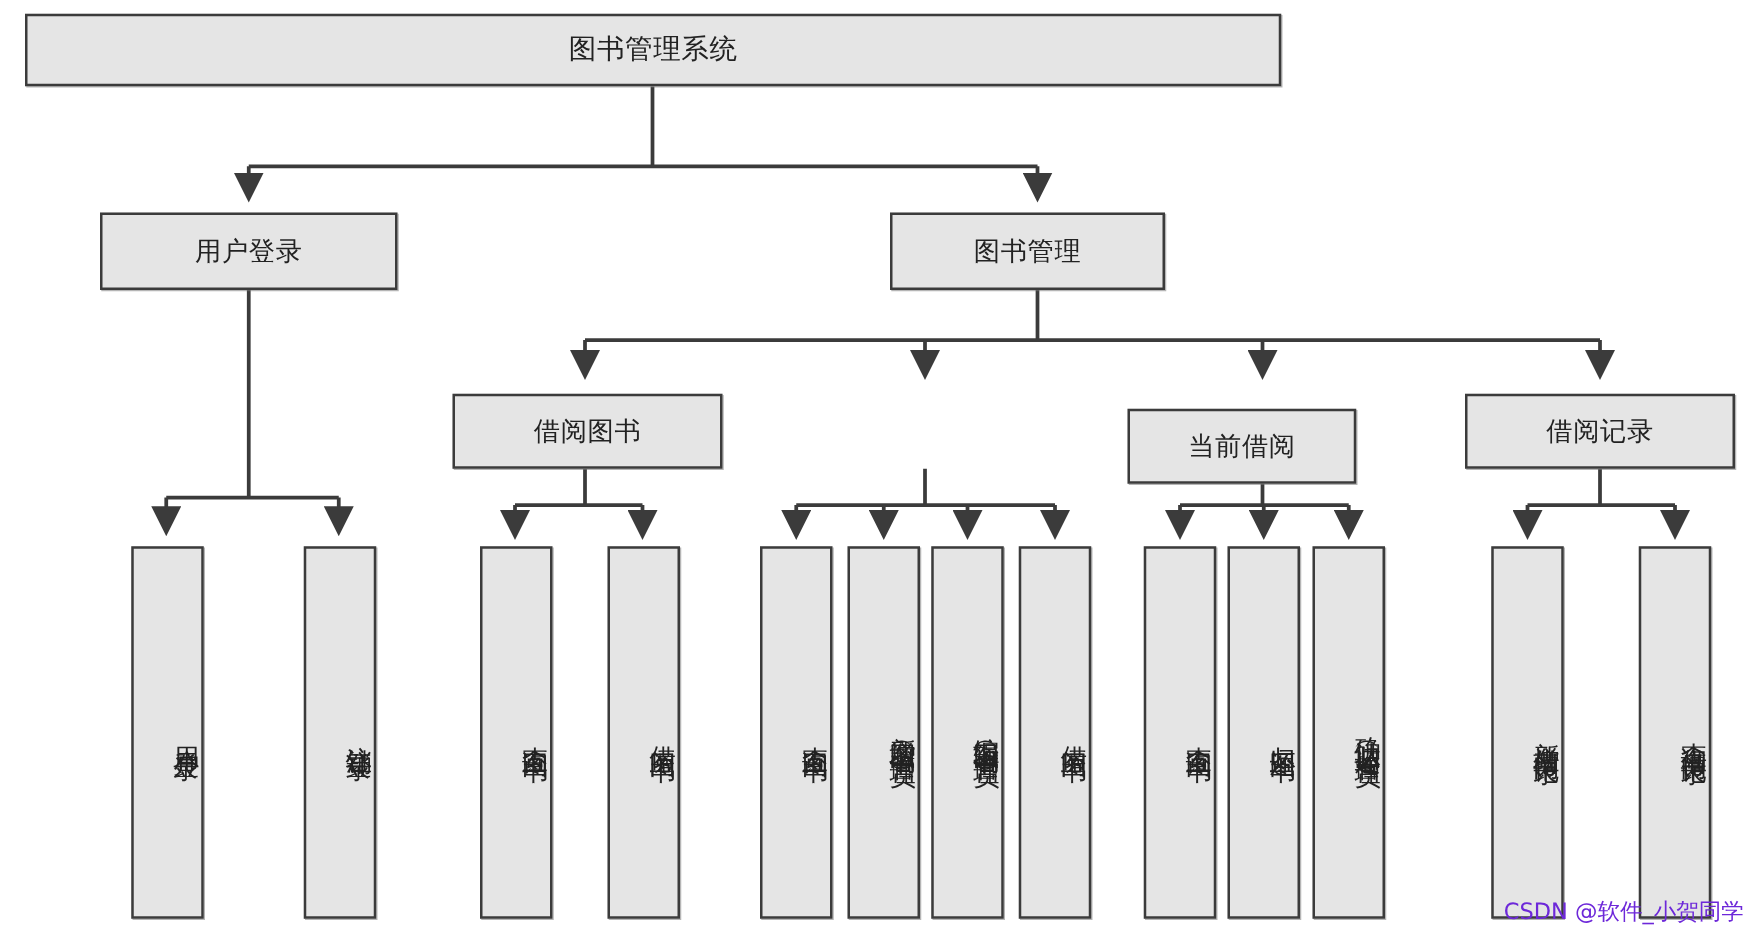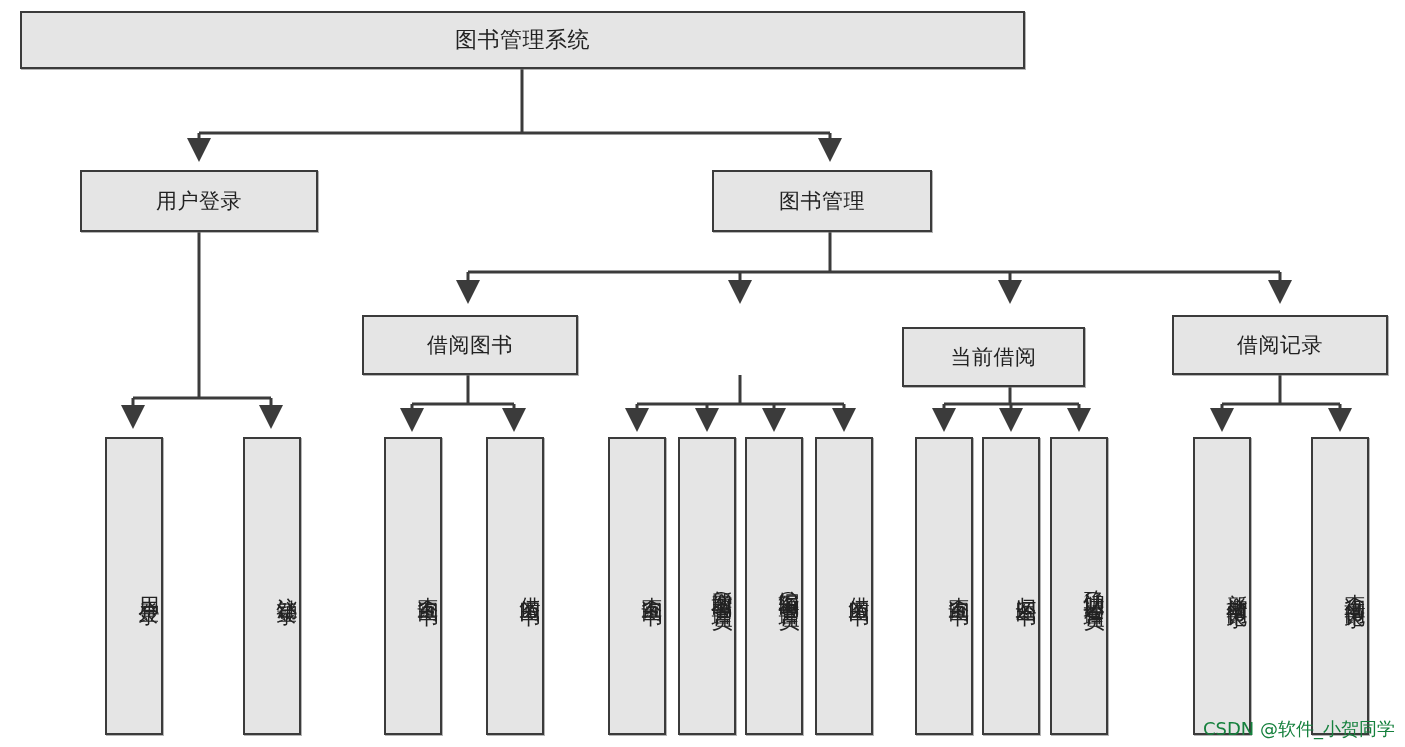--- a/index.html
+++ b/index.html
@@ -59,21 +59,21 @@
     display: block;
     writing-mode: vertical-rl;
     text-orientation: upright;
     white-space: nowrap;
   }
   .watermark {
     position: absolute;
     right: 10px;
     bottom: 6px;
     font-size: 18px;
-    color: #15803d;
+    color: #6d28d9;
     white-space: nowrap;
     font-family: "DejaVu Sans", "Liberation Sans", sans-serif;
   }
 </style>
 </head>
 <body>
 
 <div id="canvas">
 
   <svg class="connectors" viewBox="0 0 1405 747" xmlns="http://www.w3.org/2000/svg">

